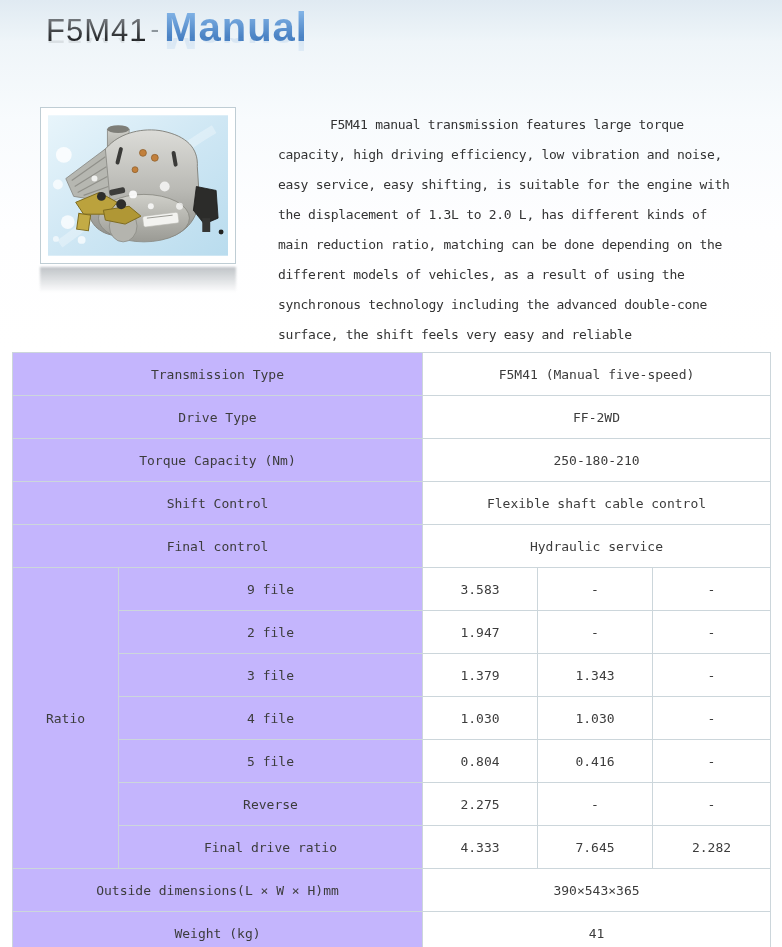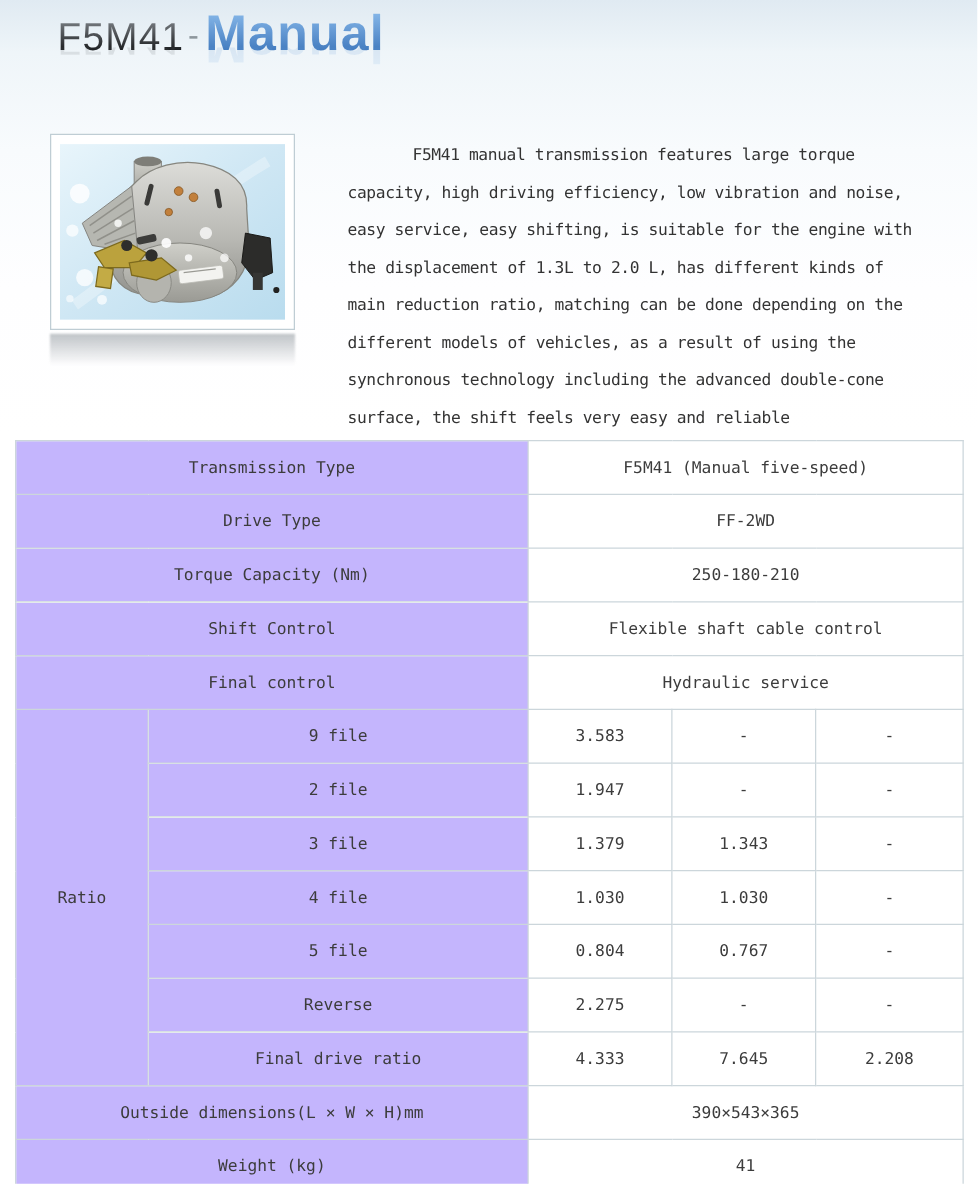--- a/index.html
+++ b/index.html
@@ -262,34 +262,34 @@
     </tr>
     <tr>
       <td class="lbl">4 file</td>
       <td>1.030</td>
       <td>1.030</td>
       <td>-</td>
     </tr>
     <tr>
       <td class="lbl">5 file</td>
       <td>0.804</td>
-      <td>0.767</td>
+      <td>0.416</td>
       <td>-</td>
     </tr>
     <tr>
       <td class="lbl">Reverse</td>
       <td>2.275</td>
       <td>-</td>
       <td>-</td>
     </tr>
     <tr>
       <td class="lbl">Final drive ratio</td>
       <td>4.333</td>
       <td>7.645</td>
-      <td>2.208</td>
+      <td>2.282</td>
     </tr>
 
     <tr>
       <td class="lbl" colspan="2">Outside dimensions(L × W × H)mm</td>
       <td colspan="3">390×543×365</td>
     </tr>
     <tr>
       <td class="lbl" colspan="2">Weight (kg)</td>
       <td colspan="3">41</td>
     </tr>

